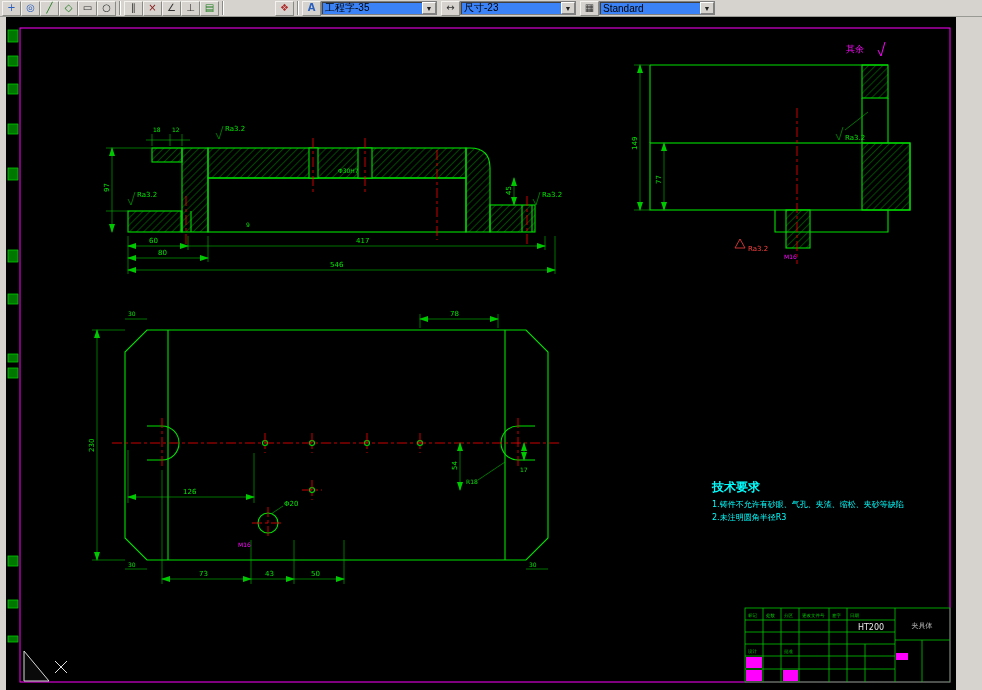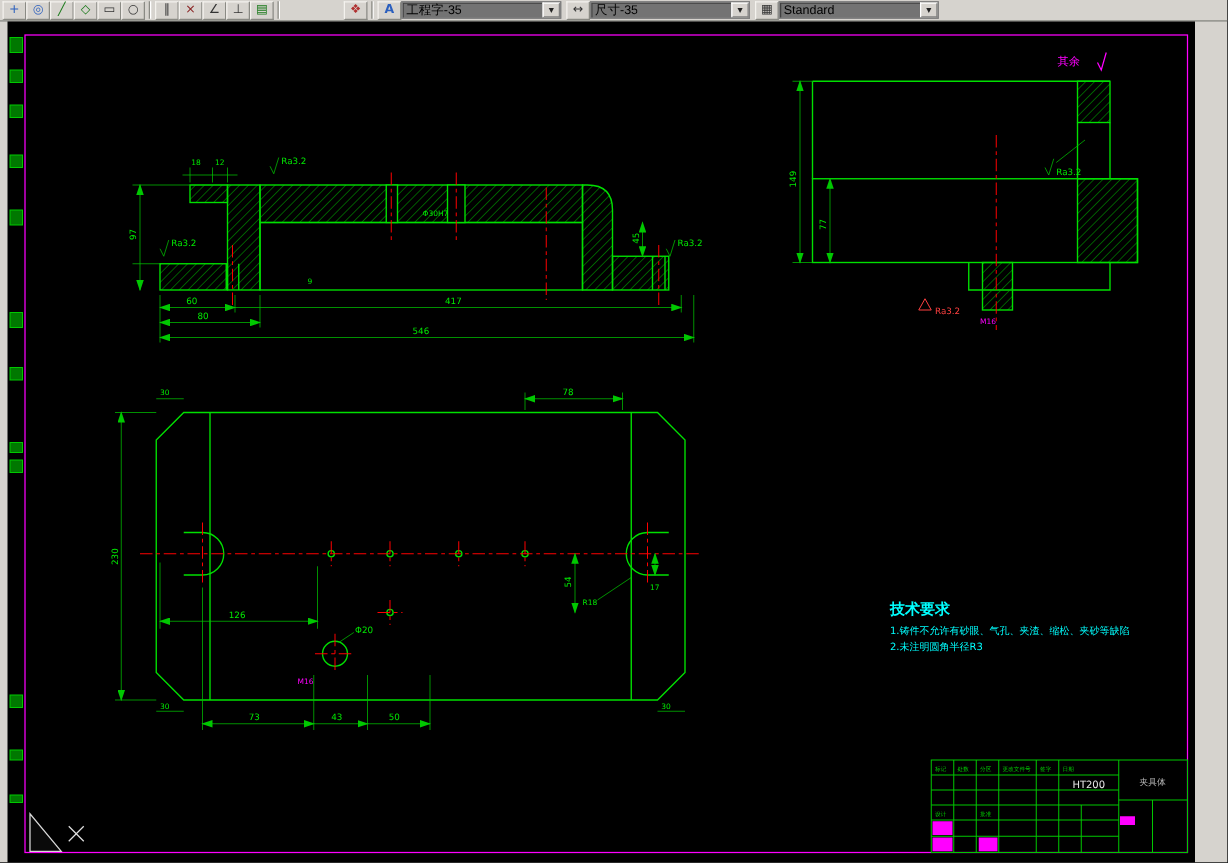--- a/index.html
+++ b/index.html
@@ -7,22 +7,22 @@
        font-family:"Liberation Sans",sans-serif;}
   
   .toolbar{position:absolute;top:0;left:0;width:982px;height:17px;background:#d6d3ce;
            border-bottom:1px solid #9a9a94;display:flex;align-items:center;padding-left:2px;
            box-sizing:border-box;z-index:3;}
   .tbtn{width:19px;height:15px;margin:0;padding:0;background:#d6d3ce;border:1px solid #d6d3ce;
         border-top-color:#f4f2ee;border-left-color:#f4f2ee;border-right-color:#8a8a84;border-bottom-color:#8a8a84;
         font-size:10px;line-height:12px;text-align:center;cursor:pointer;color:#333;
         font-family:"DejaVu Sans",sans-serif;}
   .sep{width:0;height:14px;border-left:1px solid #8a8a84;border-right:1px solid #ffffff;margin:0 3px;}
-  .combo{display:flex;align-items:center;justify-content:space-between;background:#737373;
-         border:1px solid #808080;box-shadow:inset 1px 1px 0 #404040;width:128px;height:14px;
+  .combo{display:flex;align-items:center;justify-content:space-between;background:#3b82f6;
+         border:1px solid #808080;box-shadow:inset 1px 1px 0 #404040;width:116px;height:14px;
          font-size:10px;color:#000;padding-left:3px;box-sizing:border-box;margin-right:4px;}
   .combo-text{white-space:nowrap;overflow:hidden;}
   .combo-arrow{width:14px;height:12px;background:#d6d3ce;border:1px solid #fff;
                border-right-color:#808080;border-bottom-color:#808080;font-size:7px;
                line-height:12px;text-align:center;color:#222;box-sizing:border-box;}
   
   .side-l{position:absolute;top:17px;left:0;width:6px;height:673px;background:#d6d3ce;z-index:2;}
   .side-r{position:absolute;top:17px;right:0;width:26px;height:673px;background:#d6d3ce;z-index:2;}
   .canvas{position:absolute;top:17px;left:6px;width:950px;height:673px;background:#000;}
   svg text{font-family:"DejaVu Sans",sans-serif;}
@@ -59,21 +59,21 @@
     <div class="sep"></div>
     <button class="tbtn" style="color:#b03030;margin-left:48px"><span>❖</span></button>
     <div class="sep"></div>
     <button class="tbtn" style="color:#2b5fbe;font-weight:bold"><span>A</span></button>
     <div class="combo">
       <span class="combo-text">工程字-35</span>
       <span class="combo-arrow">▼</span>
     </div>
     <button class="tbtn"><span>↔</span></button>
     <div class="combo">
-      <span class="combo-text">尺寸-35</span>
+      <span class="combo-text">尺寸-23</span>
       <span class="combo-arrow">▼</span>
     </div>
     <button class="tbtn"><span>▦</span></button>
     <div class="combo">
       <span class="combo-text">Standard</span>
       <span class="combo-arrow">▼</span>
     </div>
   </div>
 
   <div class="side-l"></div>

